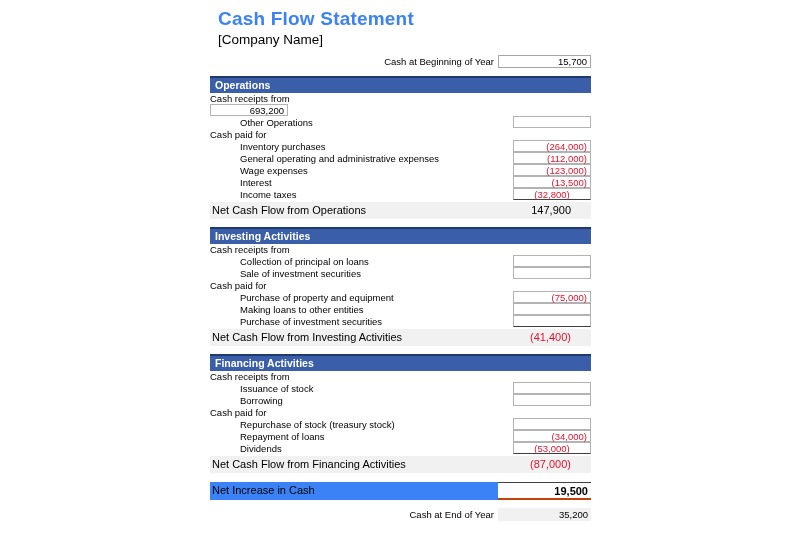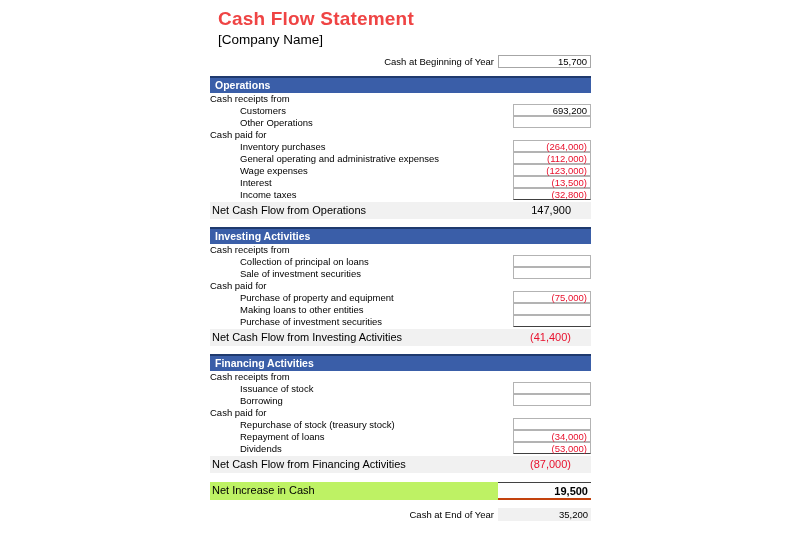--- a/index.html
+++ b/index.html
@@ -4,48 +4,48 @@
 <style>
   html,body{margin:0;padding:0;}
   body{
     width:800px;height:533px;position:relative;overflow:hidden;
     background:#ffffff;
     font-family:"Liberation Sans","DejaVu Sans",sans-serif;
     color:#000;
   }
   .doc{position:absolute;left:210px;top:8px;width:381px;}
 
-  .title{color:#ef4444;font-size:19px;font-weight:bold;line-height:22px;margin-left:8px;letter-spacing:.2px;}
+  .title{color:#3b82f6;font-size:19px;font-weight:bold;line-height:22px;margin-left:8px;letter-spacing:.2px;}
   .company{font-size:13.5px;line-height:17px;margin-left:8px;margin-top:1px;}
 
   .meta{margin-top:7px;}
   .meta-row{display:flex;justify-content:flex-end;align-items:center;font-size:9.5px;line-height:12px;}
   .meta-label{text-align:right;padding-right:4px;}
   .meta-value{width:93px;text-align:right;padding:0 3px;box-sizing:border-box;}
   .meta-value.boxed{border:1px solid #a6a6a6;height:13px;line-height:12px;background:#fff;}
 
   .section{margin-top:8px;}
   .sec-header{
     background:#3a5ea8;border-top:2px solid #1f3a6e;color:#fff;
     font-weight:bold;font-size:10.5px;height:13px;line-height:13px;padding:1px 0 1px 5px;
   }
   .row{display:flex;font-size:9.5px;line-height:12px;height:12px;align-items:stretch;}
   .row-label{flex:1;white-space:nowrap;overflow:hidden;}
   .row-label.item{padding-left:30px;}
   .cell{width:78px;box-sizing:border-box;text-align:right;padding:0 3px;}
   .cell.boxed{border:1px solid #b3b3b3;background:#fff;height:12px;line-height:11px;margin-top:-1px;}
   .cell.neg{color:#e8112d;}
-  .cell.dark-bottom{border-bottom:1px solid #404040;}
+  .cell.dark-bottom{border-bottom:1px solid #404040;text-align:center;}
 
   .subtotal{display:flex;background:#f1f1f1;font-size:11px;height:17px;line-height:17px;margin-top:1px;align-items:center;}
   .subtotal .st-label{flex:1;padding-left:2px;}
   .subtotal .st-value{width:93px;text-align:right;padding-right:20px;box-sizing:border-box;}
   .subtotal .st-value.neg{color:#e8112d;}
 
-  .net-increase{display:flex;background:#bef264;font-size:11px;height:18px;line-height:17px;margin-top:9px;}
+  .net-increase{display:flex;background:#3b82f6;font-size:11px;height:18px;line-height:17px;margin-top:9px;}
   .net-increase .ni-label{flex:1;padding-left:2px;}
   .net-increase .ni-value{
     width:93px;text-align:right;padding-right:3px;box-sizing:border-box;
     background:#fdfdfd;font-weight:bold;
     border-top:1px solid #404040;border-bottom:2px solid #c2410c;
   }
 
   .end-row{display:flex;justify-content:flex-end;margin-top:8px;font-size:9.5px;height:13px;line-height:13px;}
   .end-label{text-align:right;padding-right:4px;}
   .end-value{width:93px;background:#f1f1f1;text-align:right;padding:0 3px;box-sizing:border-box;}
@@ -65,21 +65,20 @@
     </div>
   </div>
 
   <div id="sections">
       <div class="section">
         <div class="sec-header">Operations</div>
         <div class="row">
           <div class="row-label group">Cash receipts from</div>
         </div>
         <div class="row">
-          <div class="row-label item">Customers</div>
           <div class="cell boxed">693,200</div>
         </div>
         <div class="row">
           <div class="row-label item">Other Operations</div>
           <div class="cell boxed"></div>
         </div>
         <div class="row">
           <div class="row-label group">Cash paid for</div>
         </div>
         <div class="row">

